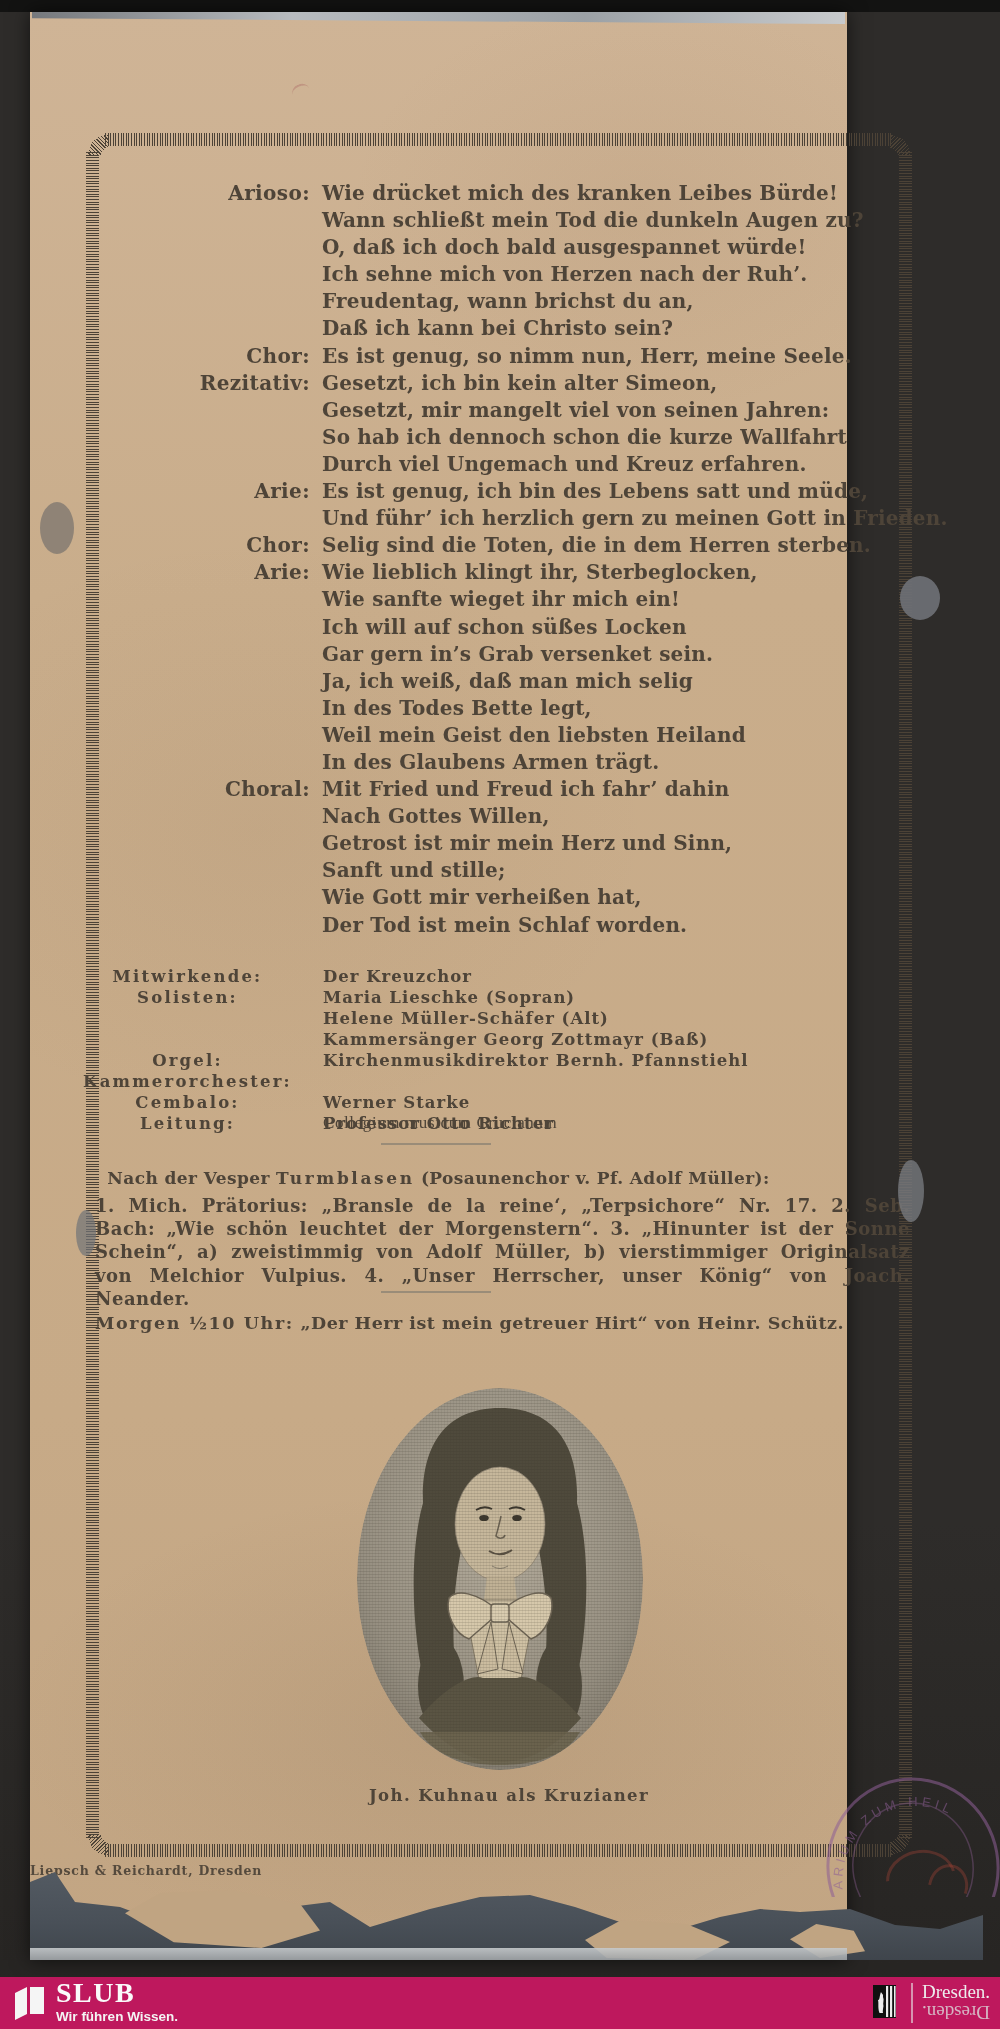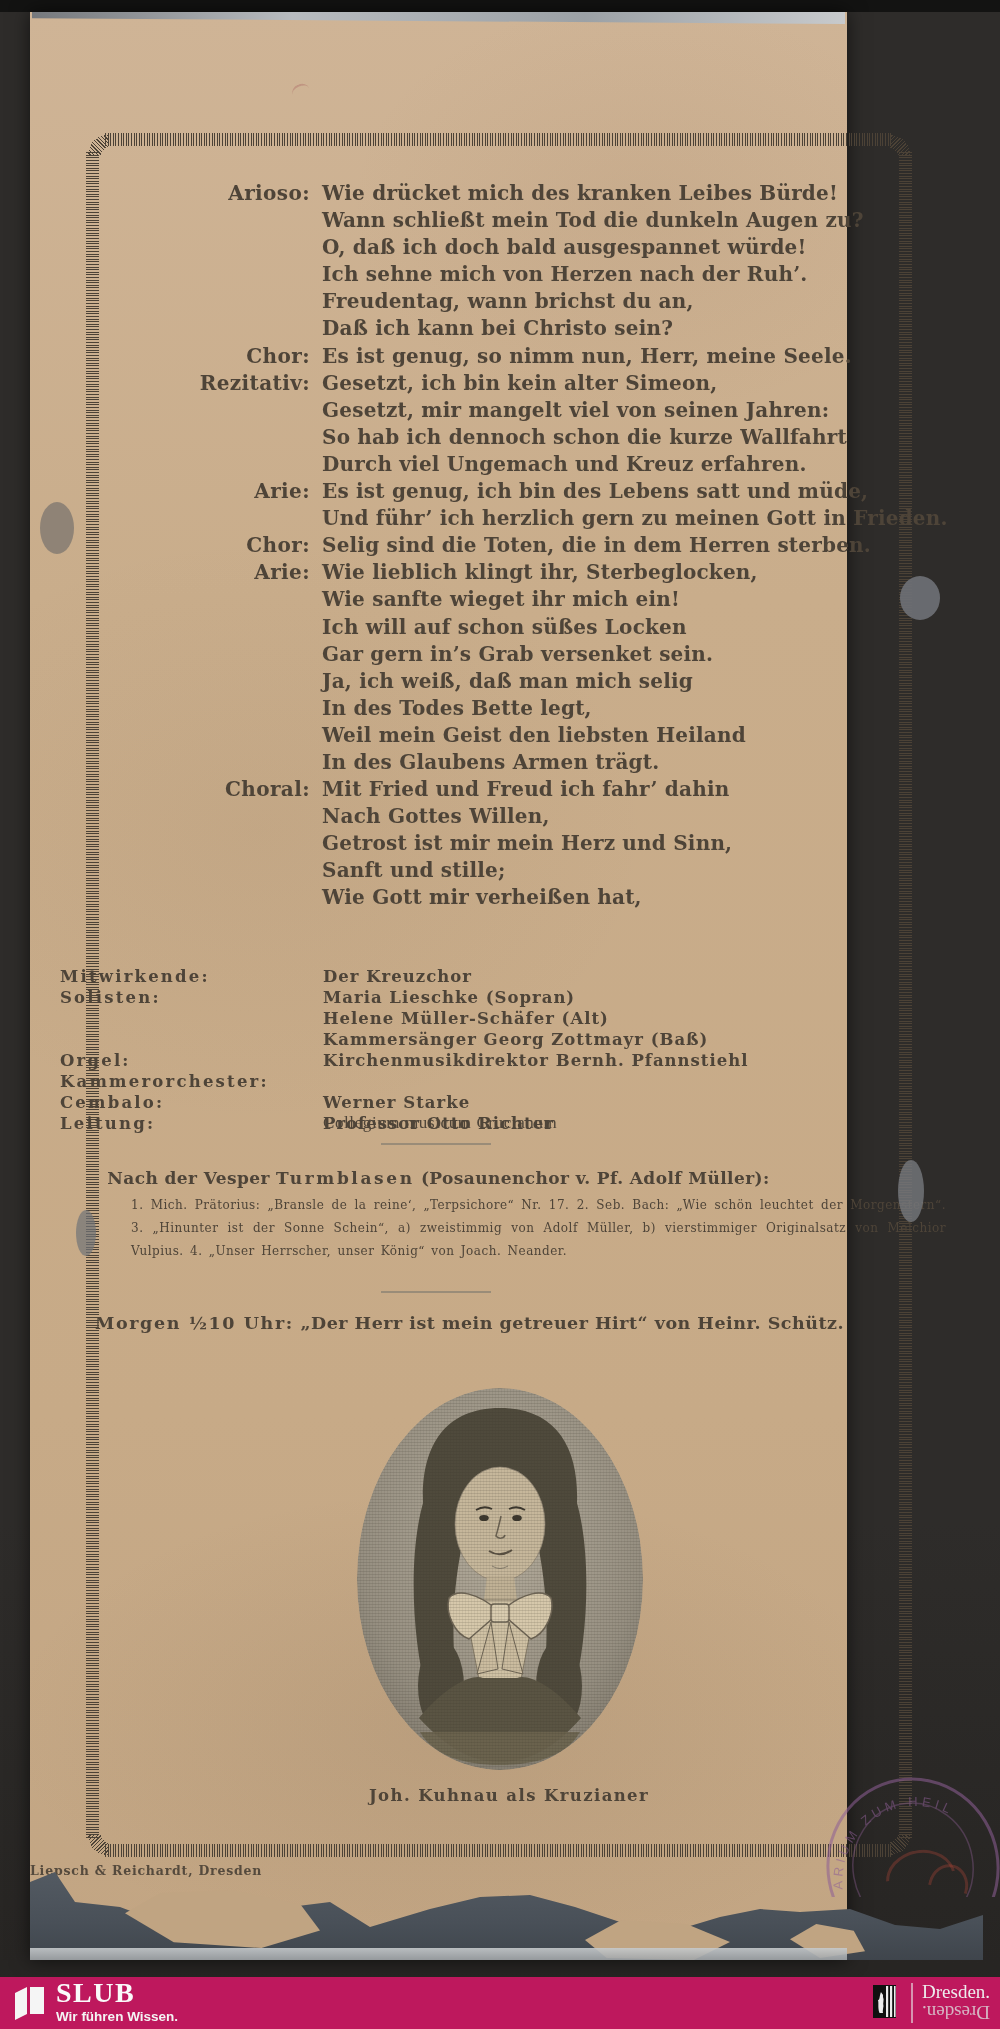--- a/index.html
+++ b/index.html
@@ -40,32 +40,32 @@
     -webkit-mask:radial-gradient(circle 22px at 0 0,transparent 0 7px,#000 7px 20px,transparent 20px);
     mask:radial-gradient(circle 22px at 0 0,transparent 0 7px,#000 7px 20px,transparent 20px);}
   
   .program{position:absolute;left:40px;top:168px;width:840px;color:#4e4438;}
   .prow{display:flex;line-height:27.1px;font-size:20px;font-weight:700;}
   .plabel{flex:0 0 240px;text-align:right;padding-right:12px;letter-spacing:.4px;}
   .pline{white-space:nowrap;letter-spacing:.2px;}
   
   .performers{position:absolute;left:30px;top:954px;width:860px;color:#4e4438;}
   .frow{display:flex;height:21px;line-height:21px;font-size:16.5px;font-weight:700;}
-  .flabel{flex:0 0 255px;text-align:left;padding-right:8px;letter-spacing:2.2px;}
+  .flabel{flex:0 0 255px;text-align:center;padding-right:8px;letter-spacing:2.2px;}
   .fval{letter-spacing:1px;white-space:nowrap;}
   .antiqua .fval{font-family:"Liberation Serif",serif;font-weight:400;font-size:17px;letter-spacing:.6px;margin-top:41px;}
   
   .hr{position:absolute;left:50%;width:110px;margin-left:-58px;height:2px;background:#8f8574;opacity:.8;}
   .hr1{top:1131px;} .hr2{top:1279px;}
   .tb-head{position:absolute;left:0;right:0;top:1156px;text-align:center;color:#4e4438;
     font-size:17px;font-weight:700;letter-spacing:.4px;}
   .tb-head .sp{letter-spacing:2.6px;}
   .tb-body{position:absolute;left:65px;top:1182px;width:815px;color:#4e4438;
-    font-size:12px;font-weight:400;line-height:23.2px;text-align:justify;
-    letter-spacing:.5px;word-spacing:2px;margin-left:36px;}
+    font-size:18px;font-weight:700;line-height:23.2px;text-align:justify;
+    letter-spacing:.5px;word-spacing:2px;}
   .announce{position:absolute;left:65px;top:1301px;color:#4e4438;font-size:17.5px;font-weight:700;
     letter-spacing:.5px;white-space:nowrap;}
   .announce .lead{letter-spacing:1.6px;}
   
   .portrait{position:absolute;left:327px;top:1376px;width:286px;height:382px;border-radius:50%;
     overflow:hidden;}
   .portrait::after{content:"";position:absolute;inset:0;border-radius:50%;
     background:repeating-linear-gradient(180deg,rgba(55,50,40,.14) 0 1px,transparent 1px 3px),
                repeating-linear-gradient(90deg,rgba(55,50,40,.07) 0 1px,transparent 1px 3px);}
   .caption{position:absolute;left:336px;width:286px;top:1774px;text-align:center;color:#4e4438;
@@ -231,20 +231,21 @@
     <div class="prow">
         <span class="plabel"></span>
         <span class="pline">Sanft und stille;</span>
       </div>
     <div class="prow">
         <span class="plabel"></span>
         <span class="pline">Wie Gott mir verheißen hat,</span>
       </div>
     <div class="prow">
         <span class="plabel"></span>
+        <span class="pline">Der Tod ist mein Schlaf worden.</span>
       </div>
   </div>
 
   <div class="performers">
     <div class="frow">
         <span class="flabel">Mitwirkende:</span>
         <span class="fval">Der Kreuzchor</span>
       </div>
     <div class="frow">
         <span class="flabel">Solisten:</span>

